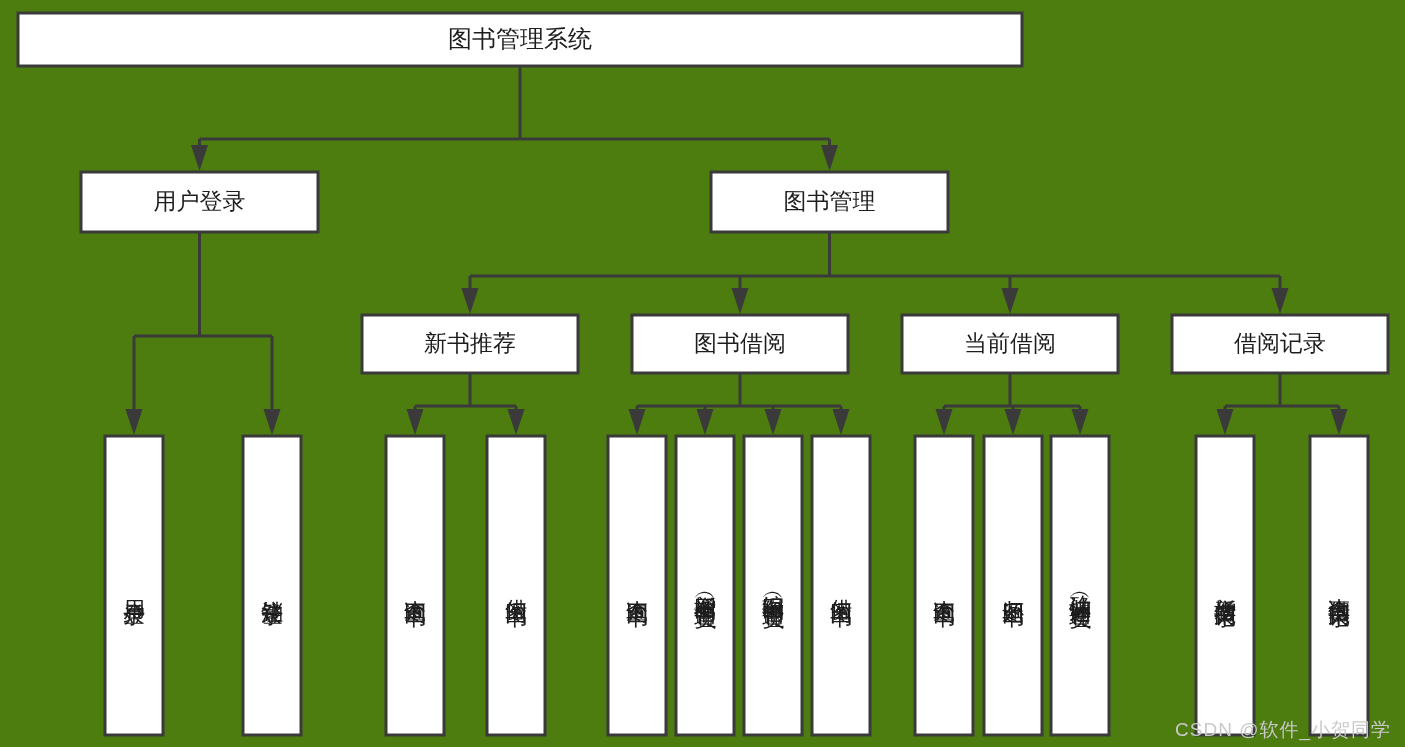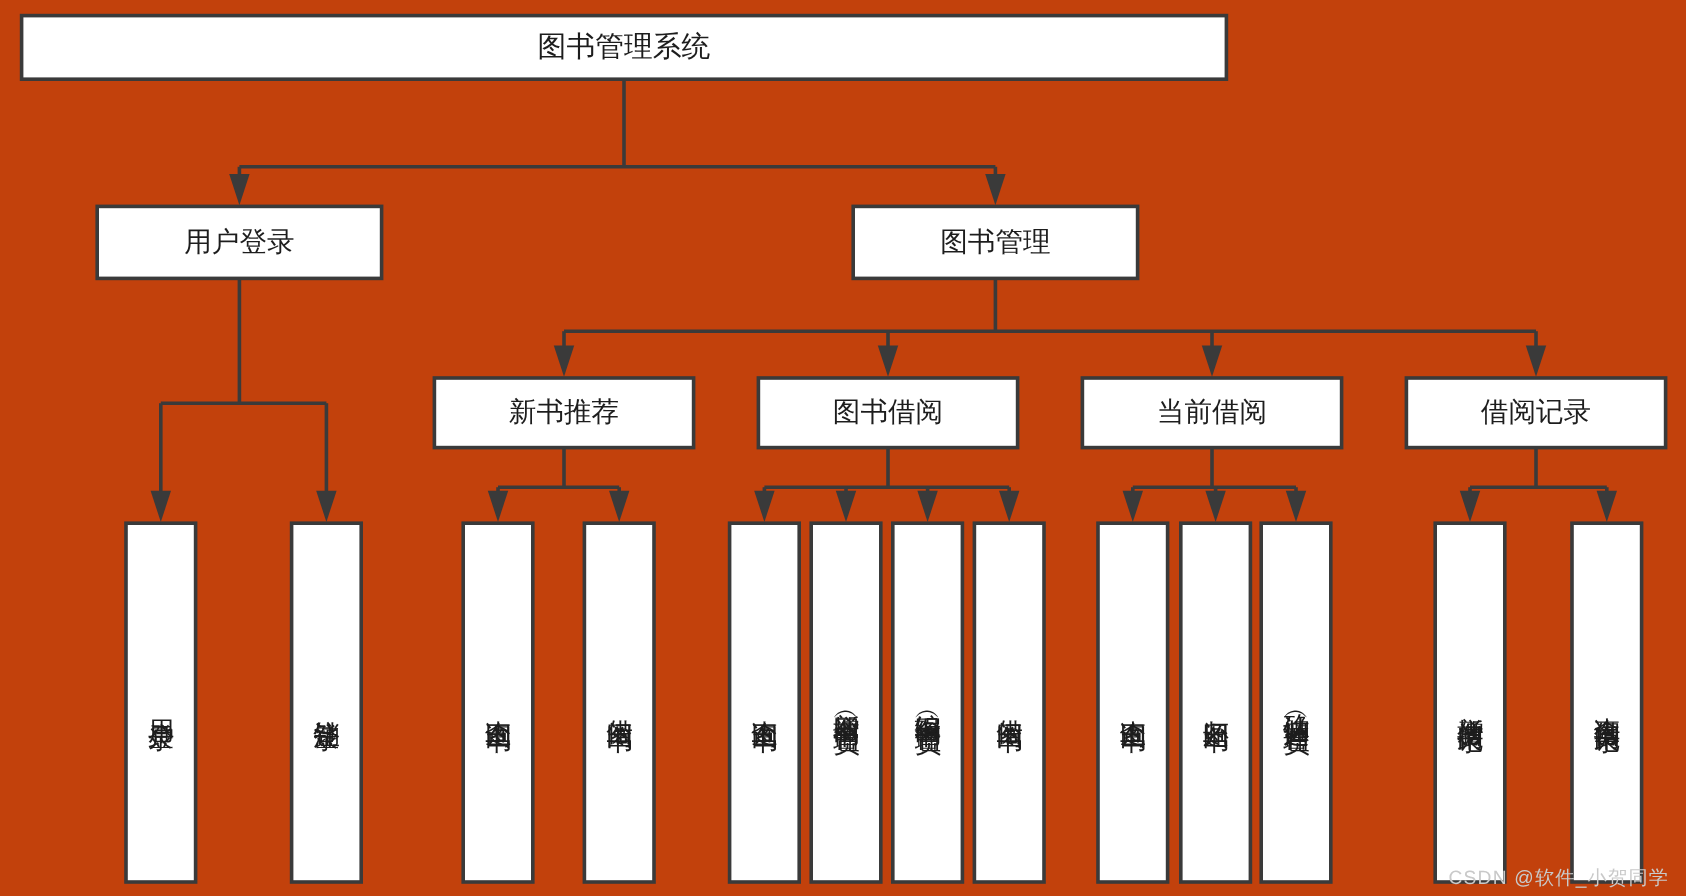--- a/index.html
+++ b/index.html
@@ -8,21 +8,21 @@
     padding: 0;
     background: #ffffff;
   }
   body {
     font-family: "Liberation Sans", "DejaVu Sans", sans-serif;
   }
   #diagram-root {
     position: relative;
     width: 1405px;
     height: 747px;
-    background: #c2410c;
+    background: #4d7c0f;
     overflow: hidden;
   }
   svg.flow-canvas {
     position: absolute;
     top: 0;
     left: 0;
     width: 1405px;
     height: 747px;
     display: block;
   }
@@ -67,21 +67,21 @@
     letter-spacing: 2px;
     color: #1d1d1d;
     white-space: nowrap;
     text-align: center;
   }
   .watermark {
     position: absolute;
     right: 14px;
     bottom: 4px;
     font-family: "Liberation Sans", "DejaVu Sans", sans-serif;
-    font-size: 16px;
+    font-size: 19px;
     color: #c9c9c9;
     letter-spacing: 1px;
     user-select: none;
     pointer-events: none;
   }
 </style>
 </head>
 <body>
 
 <div id="diagram-root">

